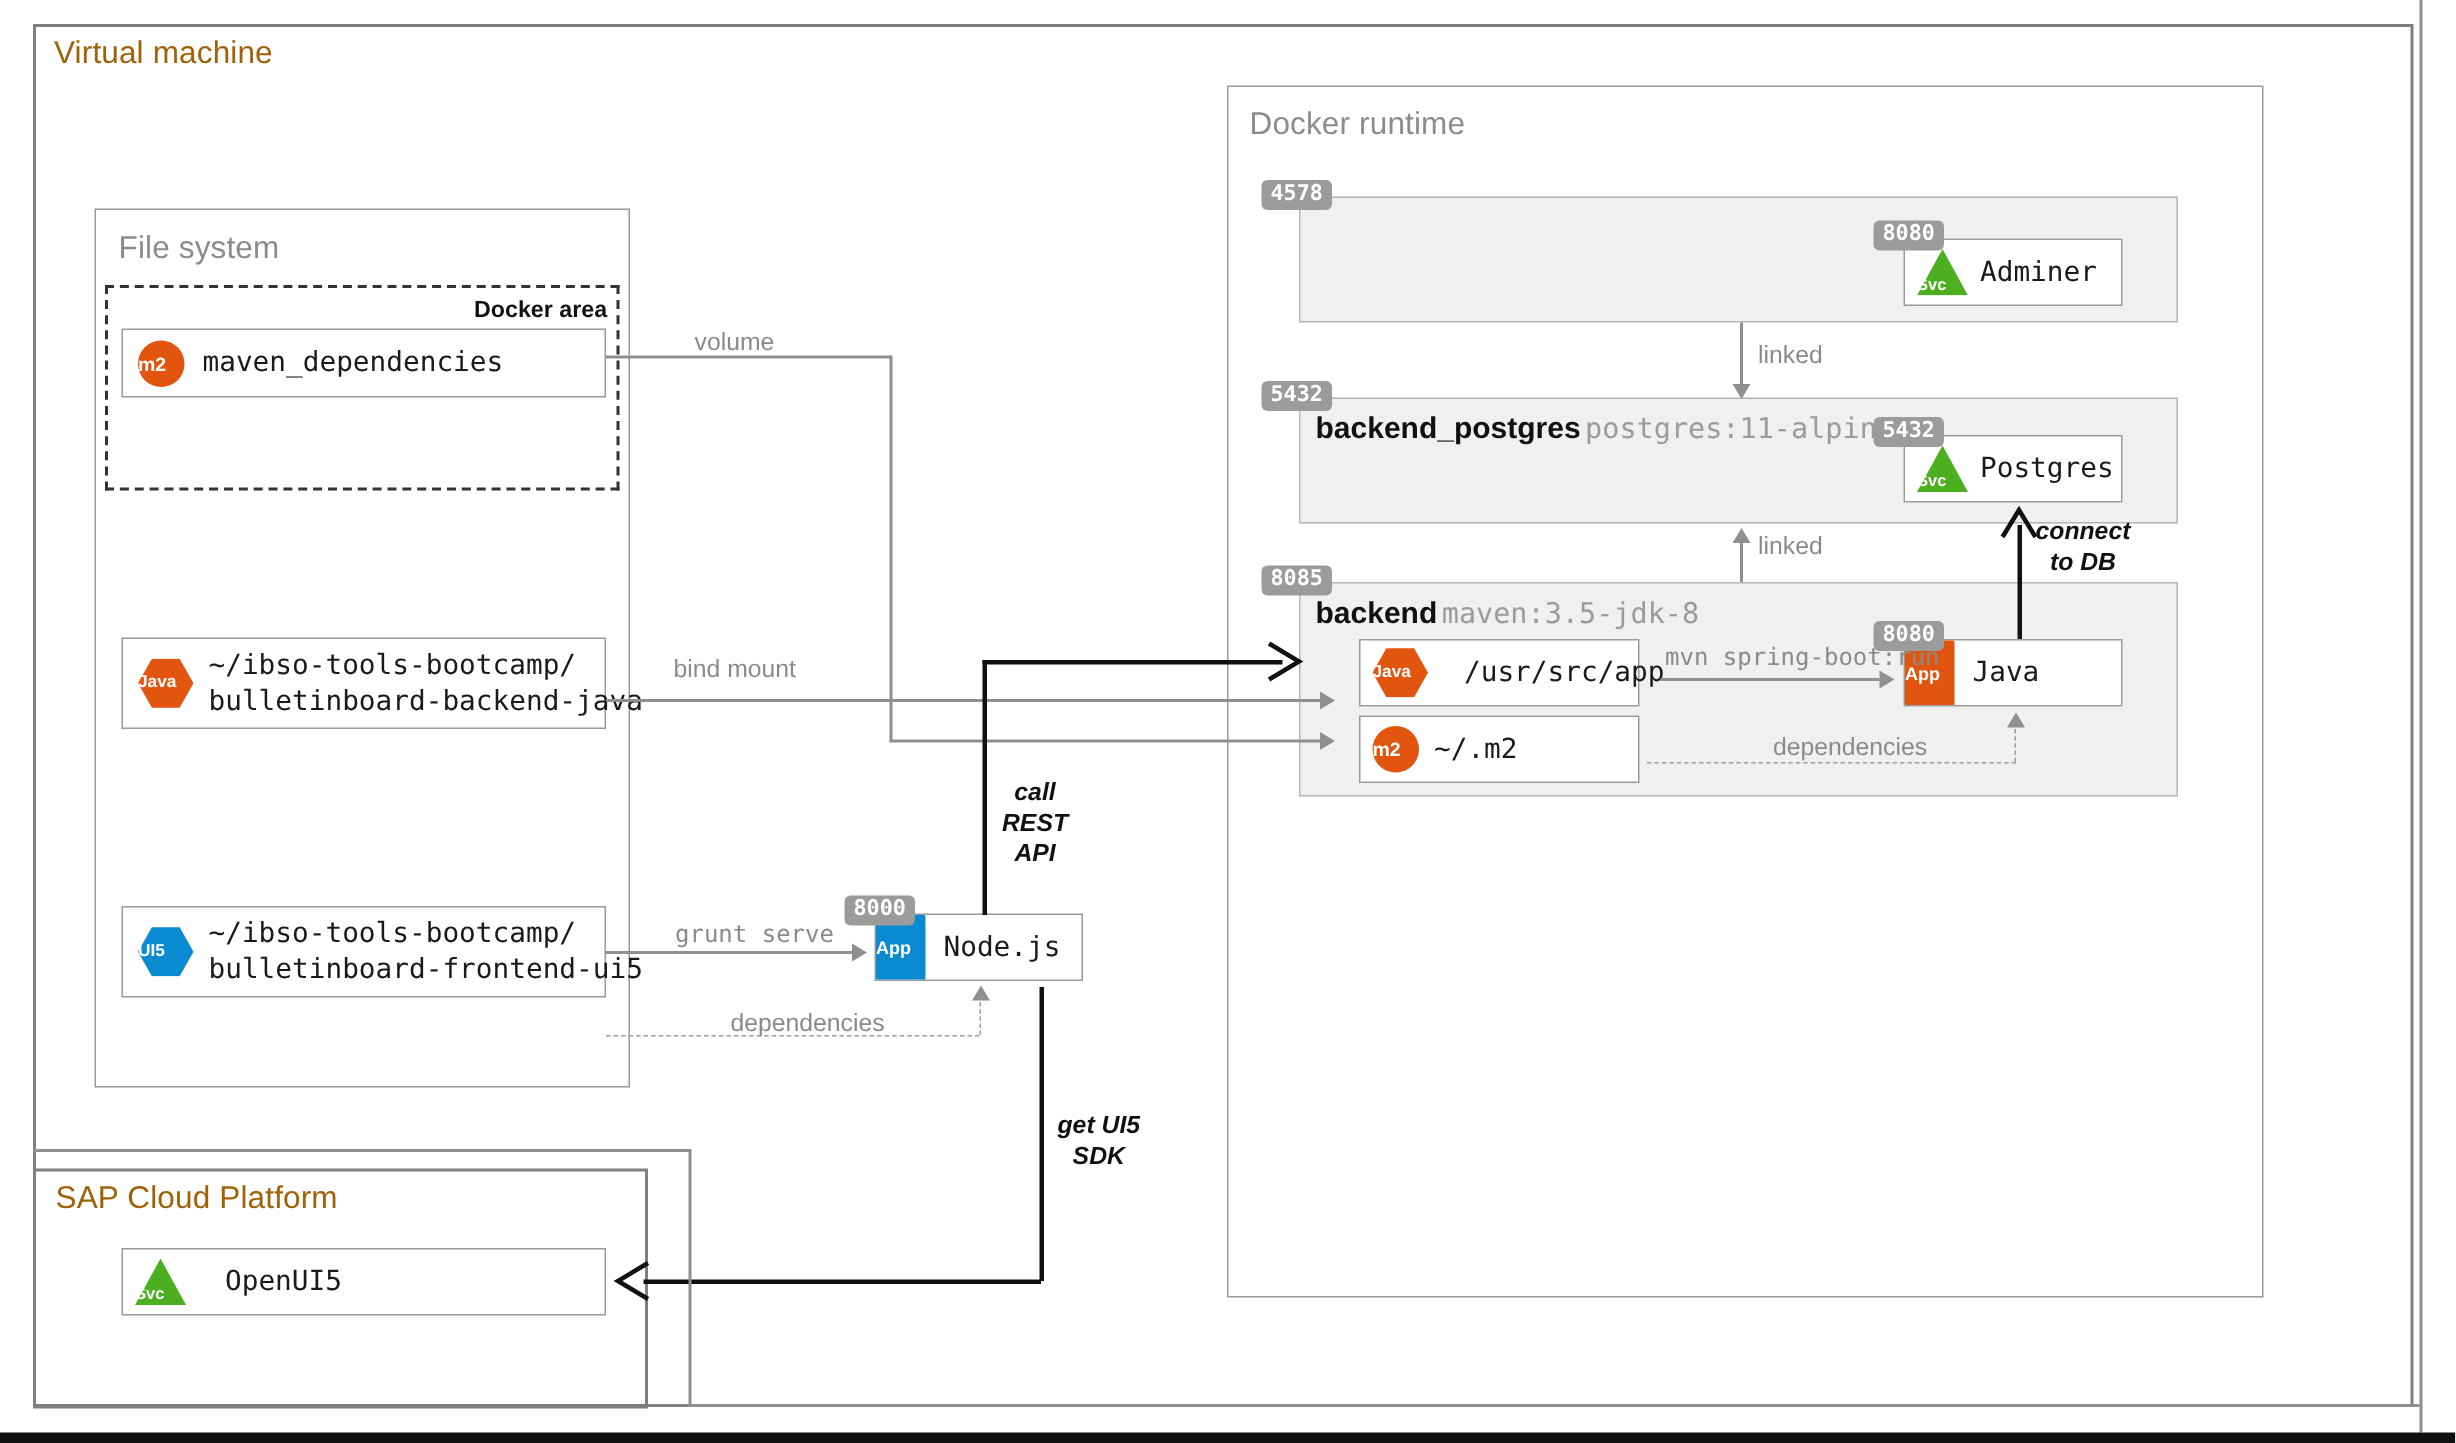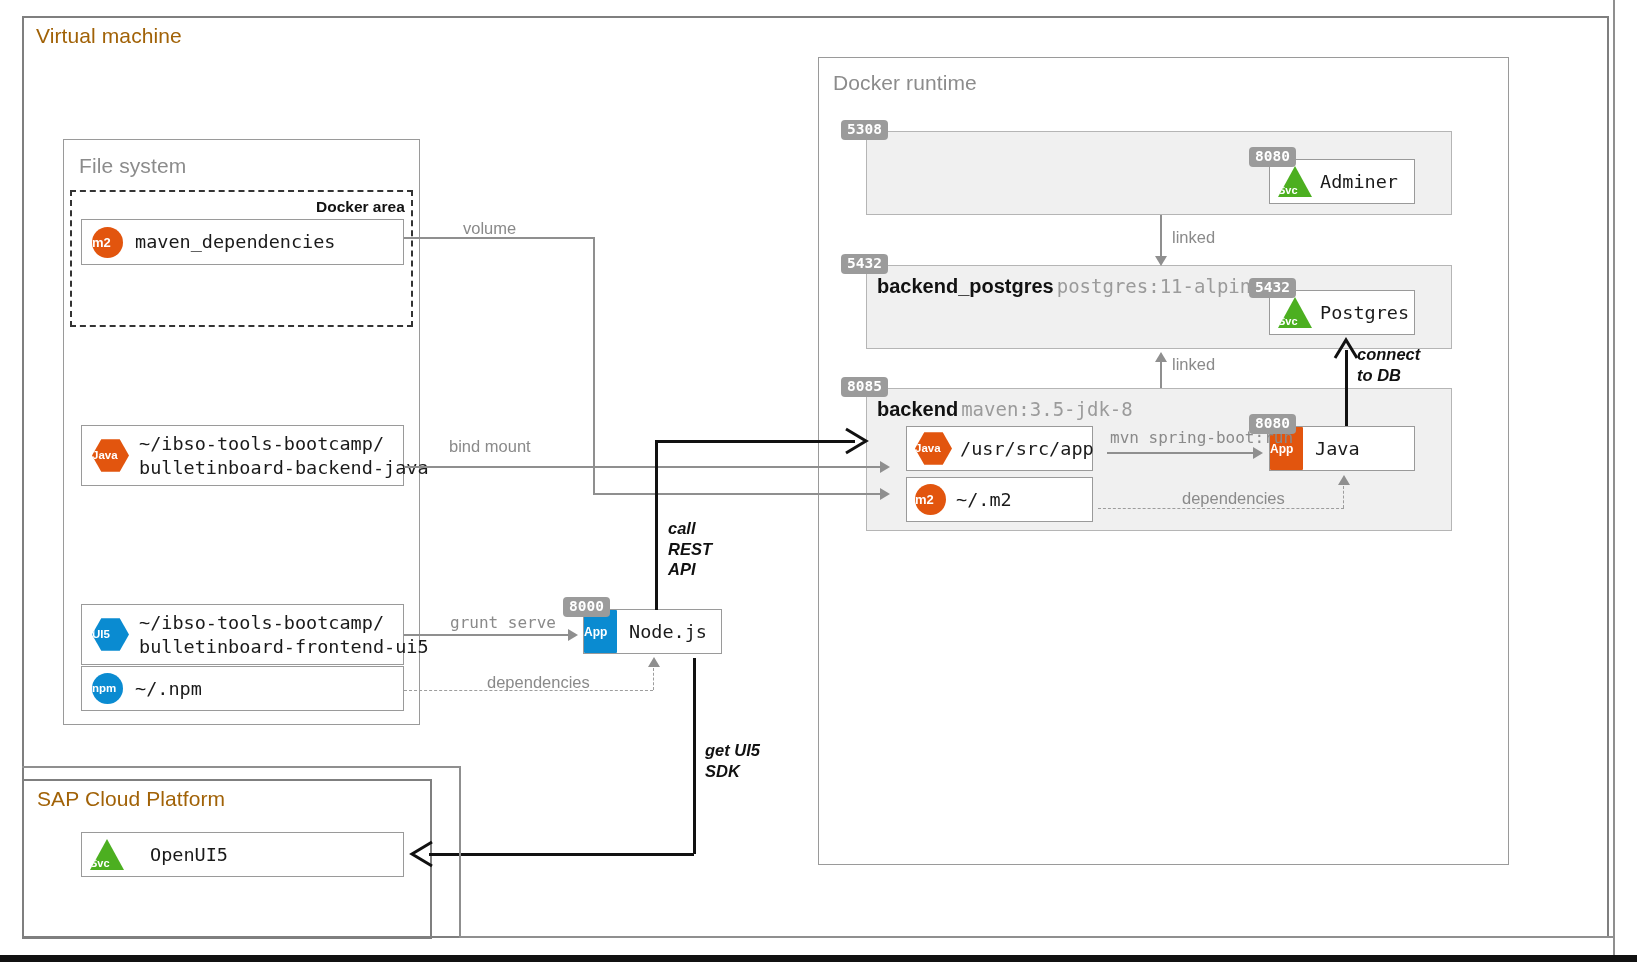--- a/index.html
+++ b/index.html
@@ -39,21 +39,21 @@
   .lnh{height:1.6px;}
   .lnv{width:1.6px;}
   .lnk{background:#111;}
   .lnh.thick{height:3px;}
   .lnv.thick{width:3px;}
   .dsh-h{position:absolute;height:0;border-top:1.6px dashed #9d9d9d;}
   .dsh-v{position:absolute;width:0;border-left:1.6px dashed #9d9d9d;}
 
   .cap{position:absolute;font-size:16.5px;color:#8a8a8a;white-space:nowrap;font-family:"Liberation Sans",sans-serif;}
   .cap.mono{font-family:"DejaVu Sans Mono","Liberation Mono",monospace;font-size:16px;}
-  .cap.it{font-style:italic;font-weight:bold;color:#111;font-size:16.5px;text-align:left;line-height:1.25;}
+  .cap.it{font-style:italic;font-weight:bold;color:#111;font-size:16.5px;text-align:center;line-height:1.25;}
 
   
   .ahr{position:absolute;width:0;height:0;border-top:6px solid transparent;border-bottom:6px solid transparent;border-left:10px solid #8f8f8f;}
   .ahu{position:absolute;width:0;height:0;border-left:6px solid transparent;border-right:6px solid transparent;border-bottom:10px solid #8f8f8f;}
   .ahd{position:absolute;width:0;height:0;border-left:6px solid transparent;border-right:6px solid transparent;border-top:10px solid #8f8f8f;}
 
   .open-arrow{position:absolute;}
   .open-arrow svg{display:block;overflow:visible;}
 
   .botbar{position:absolute;left:0;bottom:0;width:1637px;height:7px;background:#111;}
@@ -91,32 +91,26 @@
   </div>
 
   <div class="abs node" style="left:81px;top:604px;width:323px;height:61px;padding-left:10px;">
     <span class="ico hexo" style="width:37px;height:34px;background:#0a8bd1;">
       <span class="txt" style="font-size:11.5px;top:11px;">UI5</span>
     </span>
     <span class="label" style="margin-left:10px;">~/ibso-tools-bootcamp/
 bulletinboard-frontend-ui5</span>
   </div>
 
-  <div class="abs node" style="left:81px;top:666px;width:323px;height:45px;padding-left:10px;">
-    <span class="ico circ" style="width:31px;height:31px;background:#0a8bd1;">
-      <span class="txt" style="font-size:11.5px;top:10px;">npm</span>
-    </span>
-    <span class="label" style="margin-left:12px;">~/.npm</span>
-  </div>
 
   <div class="abs grp" style="left:818px;top:57px;width:691px;height:808px;border-width:1.5px;border-color:#9a9a9a;"></div>
   <div class="grp-title gray" style="left:833px;top:71px;">Docker runtime</div>
 
   <div class="abs container" style="left:866px;top:131px;width:586px;height:84px;"></div>
-  <div class="port" style="left:841px;top:120px;">5308</div>
+  <div class="port" style="left:841px;top:120px;">4578</div>
   <div class="abs node" style="left:1269px;top:159px;width:146px;height:45px;padding-left:8px;">
     <span class="ico tri" style="width:34px;height:31px;background:#4caf20;">
       <span class="txt" style="font-size:11px;top:19px;">Svc</span>
     </span>
     <span class="label" style="margin-left:8px;">Adminer</span>
   </div>
   <div class="port" style="left:1249px;top:147px;">8080</div>
 
   <div class="abs container" style="left:866px;top:265px;width:586px;height:84px;"></div>
   <div class="port" style="left:841px;top:254px;">5432</div>
@@ -134,21 +128,21 @@
   <div class="abs container" style="left:866px;top:388px;width:586px;height:143px;"></div>
   <div class="port" style="left:841px;top:377px;">8085</div>
   <div class="ctitle" style="left:877px;top:398px;">
     <span class="nm">backend</span><span class="img" style="margin-left:3px;">maven:3.5-jdk-8</span>
   </div>
 
   <div class="abs node" style="left:906px;top:426px;width:187px;height:45px;padding-left:8px;">
     <span class="ico hexo" style="width:37px;height:34px;background:#e2550e;">
       <span class="txt" style="font-size:11.5px;top:11px;">Java</span>
     </span>
-    <span class="label" style="margin-left:8px;">/usr/src/app</span>
+    <span class="label" style="margin-left:24px;">/usr/src/app</span>
   </div>
 
   <div class="abs node" style="left:906px;top:477px;width:187px;height:45px;padding-left:8px;">
     <span class="ico circ" style="width:31px;height:31px;background:#e2550e;">
       <span class="txt" style="font-size:13px;top:9px;">m2</span>
     </span>
     <span class="label" style="margin-left:10px;">~/.m2</span>
   </div>
 
   <div class="abs node" style="left:1269px;top:426px;width:146px;height:45px;padding-left:0px;">

